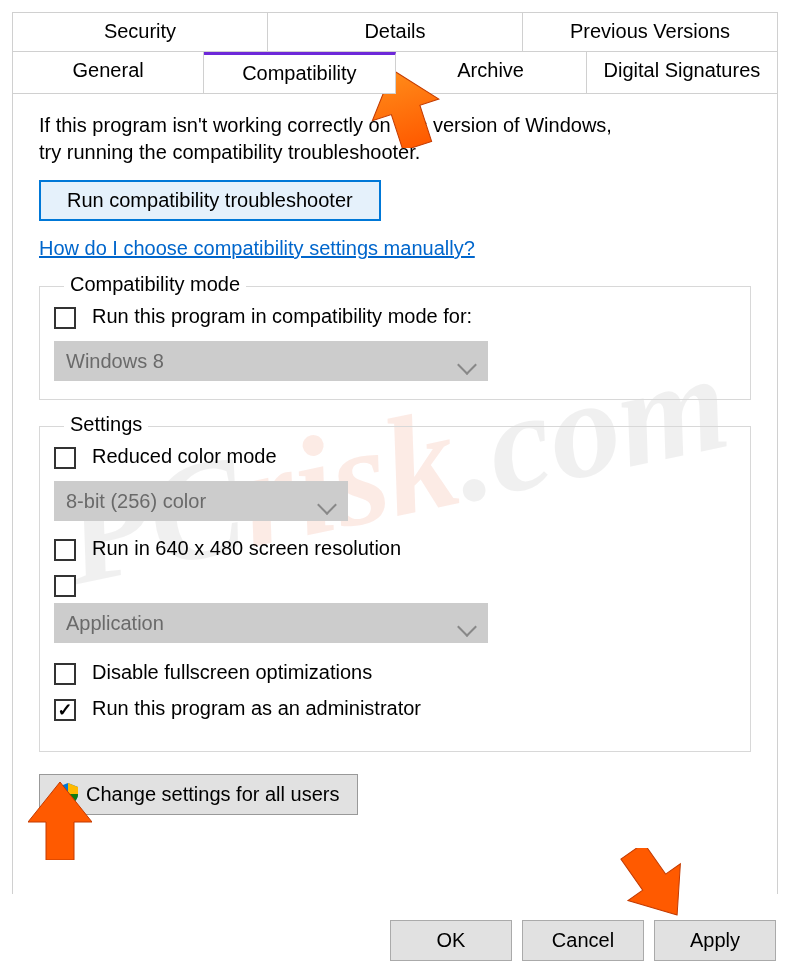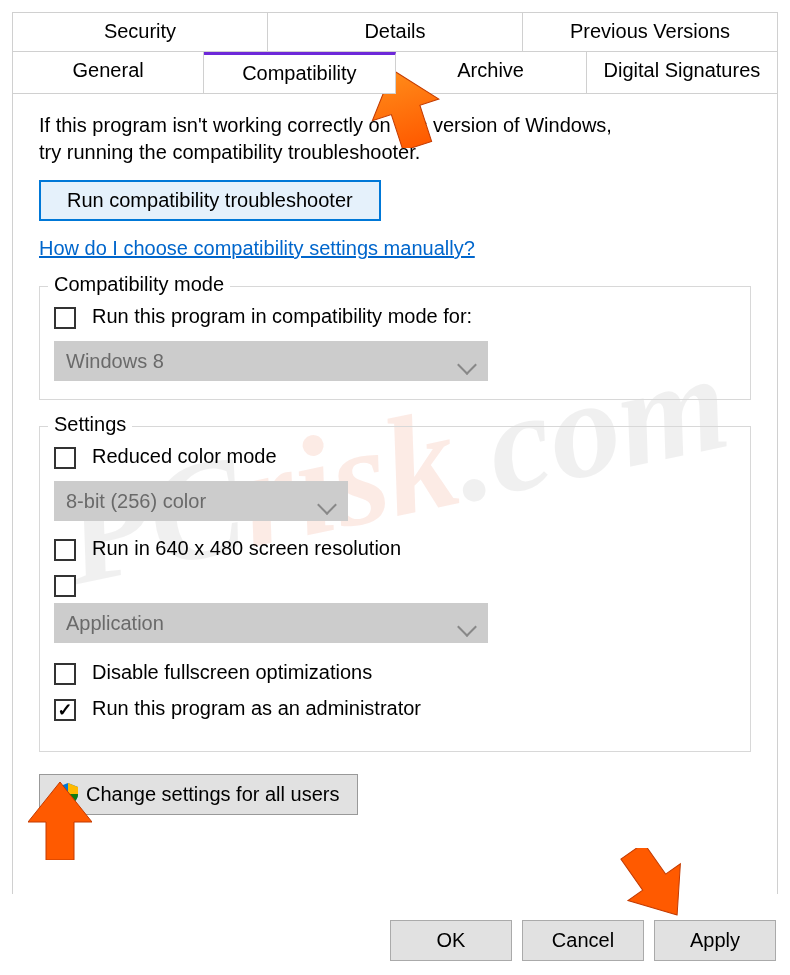--- a/index.html
+++ b/index.html
@@ -93,21 +93,21 @@
   
   .groupbox {
     border: 1px solid #d8d8d8;
     margin-top: 26px;
     padding: 14px 14px 18px 14px;
     position: relative;
   }
   .groupbox .legend {
     position: absolute;
     top: -14px;
-    left: 8px;
+    left: 24px;
     background: #fff;
     padding: 0 6px;
     font-size: 20px;
   }
 
   .check-row {
     display: flex;
     align-items: flex-start;
     gap: 16px;
     margin: 4px 0 12px 0;

